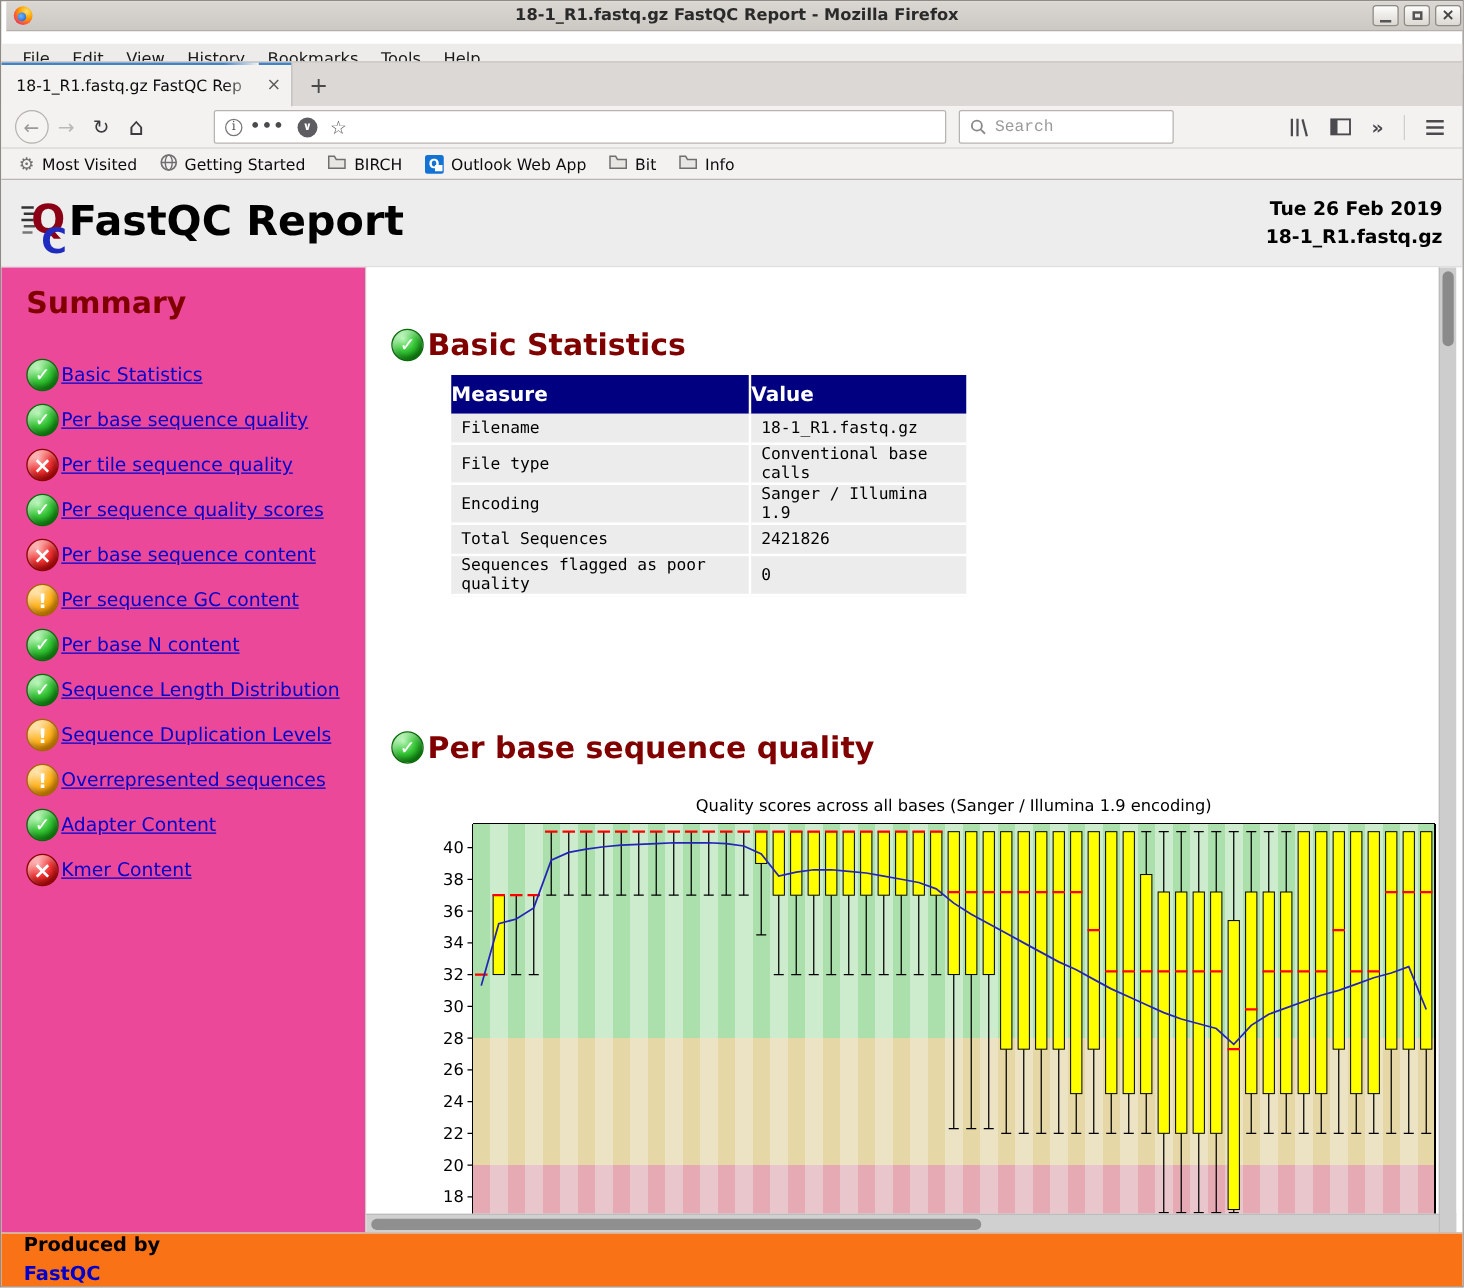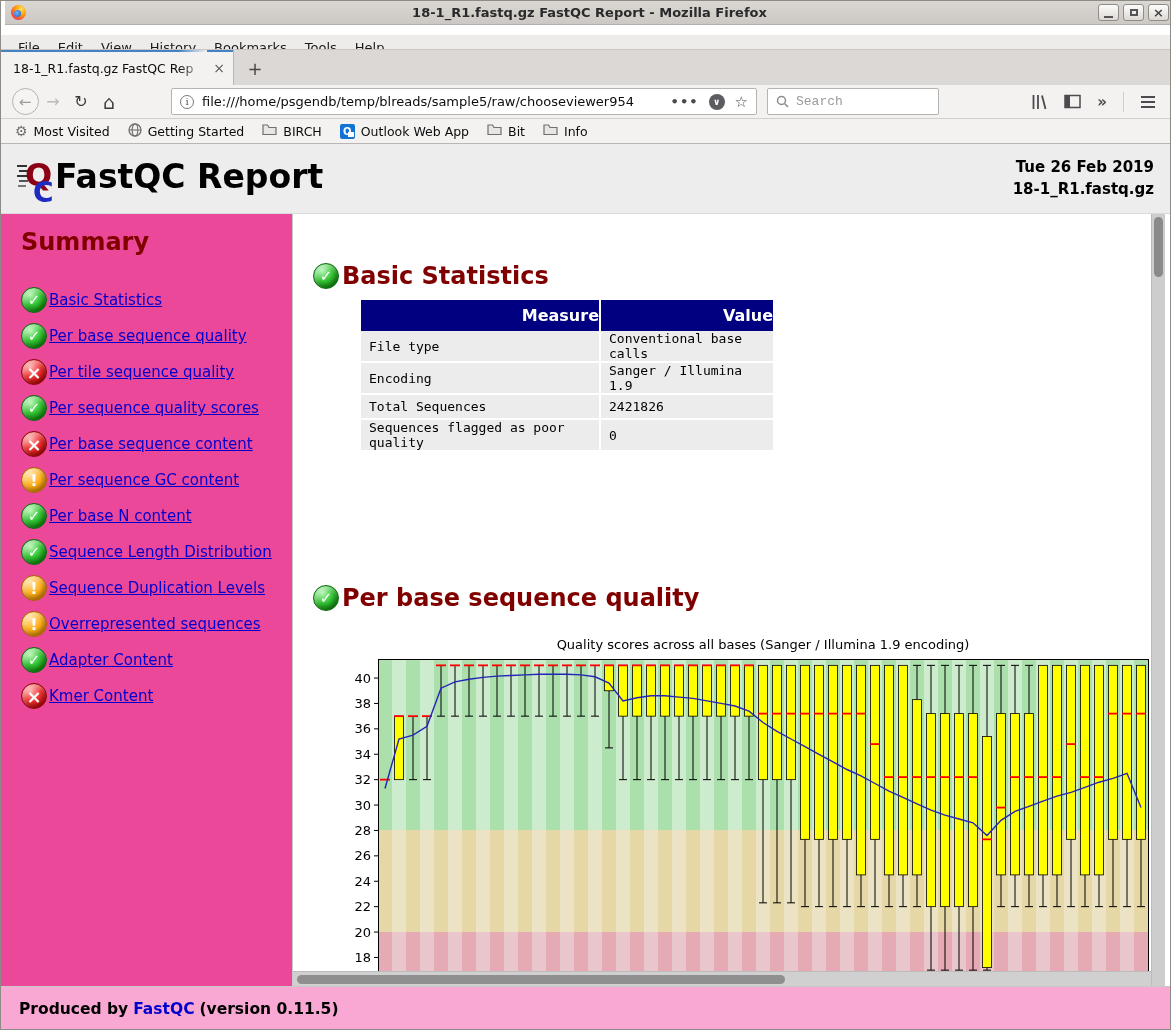--- a/index.html
+++ b/index.html
@@ -87,34 +87,34 @@
     color:#fff;font-weight:bold;font-size:15px;flex:0 0 auto;
     box-shadow:inset -2px -3px 4px rgba(0,0,0,.30), inset 2px 3px 4px rgba(255,255,255,.45);}
   .ball-pass{background:radial-gradient(circle at 35% 28%, #b8f7b8 0%, #35c435 45%, #0f930f 78%, #077007 100%);border:1px solid #0a6a0a;}
   .ball-fail{background:radial-gradient(circle at 35% 28%, #ffb3b3 0%, #ee3333 45%, #c40808 78%, #930404 100%);border:1px solid #8d0404;font-size:18px;}
   .ball-warn{background:radial-gradient(circle at 35% 28%, #ffe2a8 0%, #ffb21e 45%, #e88f00 78%, #b96f00 100%);border:1px solid #a56400;font-size:16px;}
   .main{position:absolute;left:292px;top:0;width:858px;height:772px;overflow:hidden;background:#fff;}
   .sec-head{display:flex;align-items:center;gap:3px;position:absolute;left:20px;}
   .sec-head h2{font-size:24px;font-weight:bold;color:var(--heading,#800000);}
   #sec1{top:48px;} #sec2{top:370px;}
   .stats-table{position:absolute;left:68px;top:86px;border-collapse:separate;border-spacing:0;}
-  .stats-table th{background:var(--thbg,#000080);color:#fff;font-size:16px;font-weight:bold;height:31px;text-align:right;}
+  .stats-table th{background:var(--thbg,#000080);color:#fff;font-size:16px;font-weight:bold;height:31px;text-align:left;}
   .stats-table th:first-child, .stats-table td:first-child{border-right:2px solid #fff;}
   .stats-table td{background:#ececec;border-bottom:2px solid #fff;font-family:"DejaVu Sans Mono","Liberation Mono",monospace;
     font-size:13px;height:25px;padding:0 8px;color:#000;}
   .td-measure{width:240px;} .td-value{width:172px;}
   .chart-wrap{position:absolute;left:52px;top:422px;width:805px;height:335px;}
   
   .hscroll{position:absolute;left:292px;top:757px;width:872px;height:15px;background:#d0d0d0;border-top:1px solid #bcbcbc;}
   .hthumb{position:absolute;left:4px;top:3px;width:488px;height:9px;border-radius:5px;background:#8f8f8f;}
   .vscroll{position:absolute;left:1150px;top:0;width:14px;height:772px;background:#cdcdcd;border-left:1px solid #bcbcbc;}
   .vthumb{position:absolute;left:2px;top:3px;width:9px;height:60px;border-radius:5px;background:#8a8a8a;}
   
-  .rfooter{position:absolute;left:0;top:985px;width:100%;height:45px;background:#f9a8d4;border-top:1px solid #c9c9c9;
-    display:flex;align-items:center;padding-left:18px;font-size:15.5px;font-weight:bold;color:#000;gap:5px;}
+  .rfooter{position:absolute;left:0;top:985px;width:100%;height:45px;background:#f97316;border-top:1px solid #c9c9c9;
+    display:flex;padding-left:18px;font-size:15.5px;font-weight:bold;color:#000;gap:5px;flex-direction:column;}
   .rfooter a{color:var(--link,#0000cc);}
   svg text{font-family:"DejaVu Sans","Liberation Sans",sans-serif;}
 </style>
 </head>
 <body style="--accent: #4383c3; --heading: #800000; --link: #0000cc; --thbg: #000080;">
 
 <div class="titlebar">
   <div class="ff-logo"></div>
   <div class="win-title">18-1_R1.fastq.gz FastQC Report - Mozilla Firefox</div>
   <div class="winbtns">
@@ -161,21 +161,20 @@
     </div>
   <div class="nav-btn dark-ic">
       <span>↻</span>
     </div>
   <div class="nav-btn dark-ic" style="font-size:19px;">
       <span>⌂</span>
     </div>
 
   <div class="urlbar">
     <span class="info-ic">i</span>
-    <span class="url-text">file:///home/psgendb/temp/blreads/sample5/raw/chooseviewer954</span>
     <span class="url-actions">
       <span class="dots-ic">•••</span>
       <span class="pocket-ic">∨</span>
       <span class="star-ic">☆</span>
     </span>
   </div>
 
   <div class="searchbox">
     <svg width="13" height="13" viewBox="0 0 13 13">
       <circle cx="5.5" cy="5.5" r="4" fill="none" stroke="#8a8a8a" stroke-width="1.5"></circle>
@@ -325,20 +324,24 @@
 
     <table class="stats-table">
       <thead>
         <tr>
           <th class="td-measure">Measure</th>
           <th class="td-value">Value</th>
         </tr>
       </thead>
       <tbody id="stats-body">
 
+      <tr>
+            <td class="td-measure">Filename</td>
+            <td class="td-value">18-1_R1.fastq.gz</td>
+          </tr>
           <tr>
             <td class="td-measure">File type</td>
             <td class="td-value">Conventional base calls</td>
           </tr>
           <tr>
             <td class="td-measure">Encoding</td>
             <td class="td-value">Sanger / Illumina 1.9</td>
           </tr>
           <tr>
             <td class="td-measure">Total Sequences</td>

